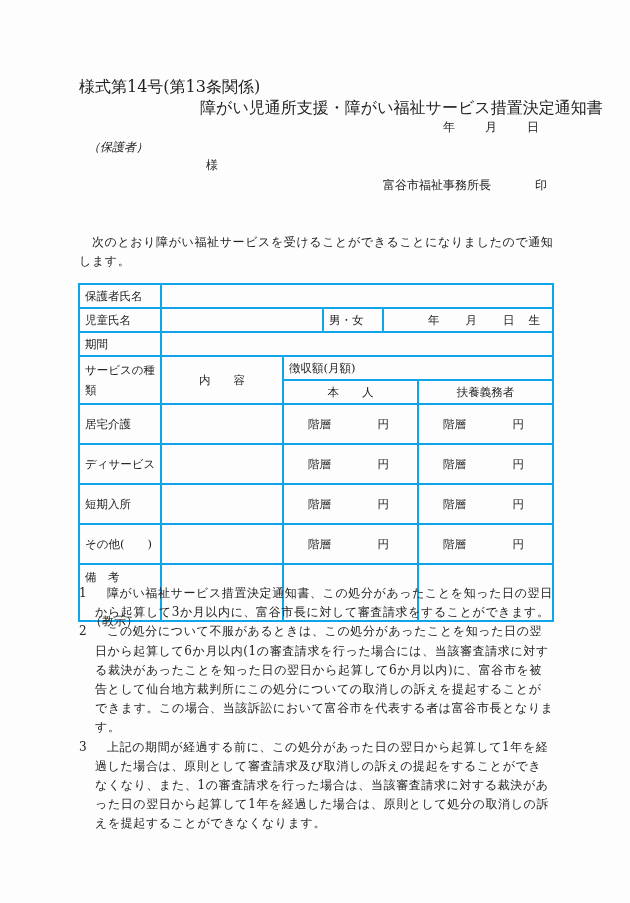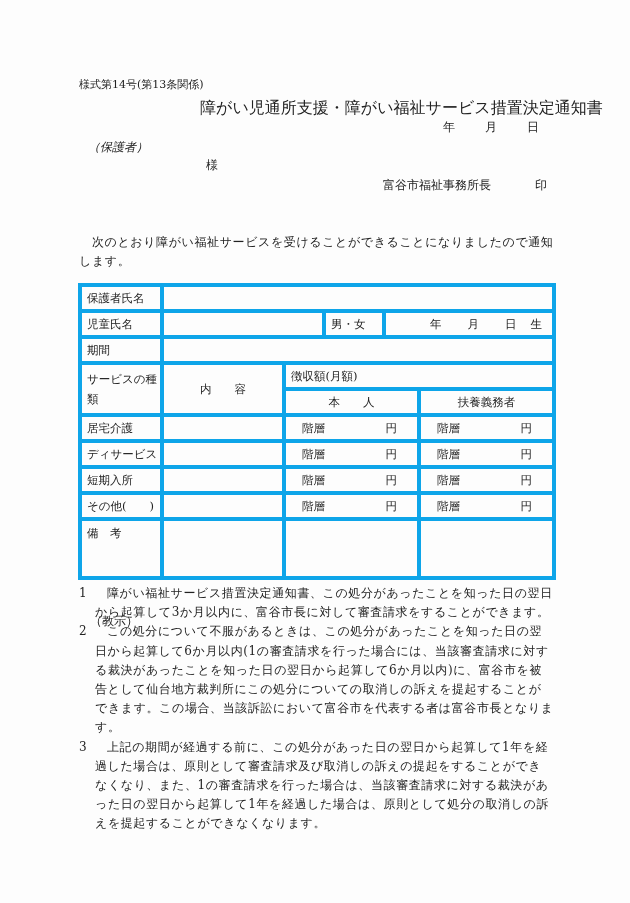--- a/index.html
+++ b/index.html
@@ -2,41 +2,41 @@
 <html><head>
   <meta charset="utf-8">
   <style>
     html, body { margin: 0; padding: 0; background: #fdfdfd; }
     body {
       width: 630px; height: 903px; position: relative; overflow: hidden;
       font-family: "DejaVu Serif", "Liberation Serif", serif;
       color: #222; font-size: 12px;
     }
     .abs { position: absolute; white-space: nowrap; line-height: 1; }
-    .form-no { left: 79px; top: 79px; font-size: 11px; }
+    .form-no { left: 79px; top: 79px; font-size: 16px; }
     .doc-title { left: 160px; top: 100px; font-size: 16px; margin-left: 40px; }
     .date { left: 443px; top: 121px; font-size: 12px; word-spacing: 0; }
     .date span { display: inline-block; }
     .guardian { left: 88px; top: 141px; font-size: 12px; font-style: italic; }
     .sama { left: 206px; top: 159px; font-size: 12px; }
     .issuer { left: 383px; top: 179px; font-size: 12px; }
     .seal { left: 535px; top: 179px; font-size: 12px; }
     .notice { left: 79px; top: 233px; width: 475px; font-size: 12px; line-height: 19px; white-space: normal; text-indent: 13px; letter-spacing: 0.6px; font-family: Liberation Serif, serif; }
 
     table.form {
       position: absolute; left: 78px; top: 283px; width: 474px;
       border-collapse: collapse; table-layout: fixed; font-size: 11.5px;
     }
     table.form td {
-      border: 4px solid #0ea5e9; padding: 0 0 0 5px; height: 22px;
+      border: 2px solid #0ea5e9; padding: 0 0 0 5px; height: 22px;
       vertical-align: middle; white-space: nowrap; overflow: hidden;
     }
     .center { text-align: center; padding-left: 0 !important; }
     .amt { display: flex; justify-content: space-between; padding: 0 20px 0 16px; }
-    td.amt-cell { padding: 0 !important; }
+    td.amt-cell { padding: 8px !important; }
     .biko { vertical-align: top !important; padding-top: 5px !important; height: 50px !important; }
 
     .instr-head { left: 90px; top: 567px; font-size: 12px; margin-top: 48px; }
     .instr { position: absolute; left: 79px; top: 584px; width: 475px; font-size: 12px; line-height: 19.2px; letter-spacing: 0.6px; }
     .item { position: relative; padding-left: 16px; }
     .item .num { position: absolute; left: 0; top: 0; }
     .item .txt { text-indent: 12px; display: block; }
   </style>
 </head>
 <body>

